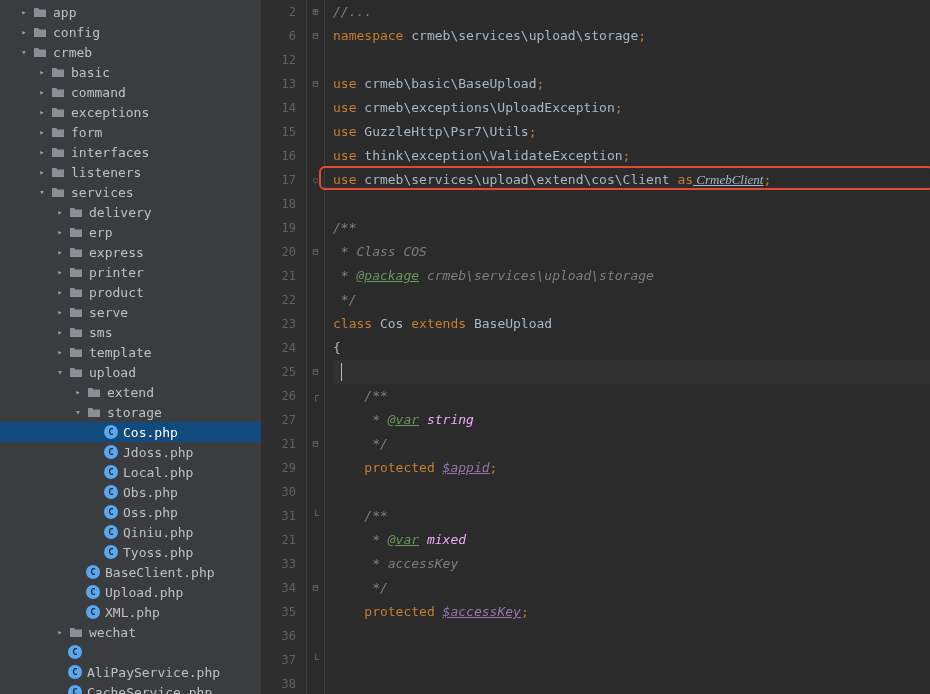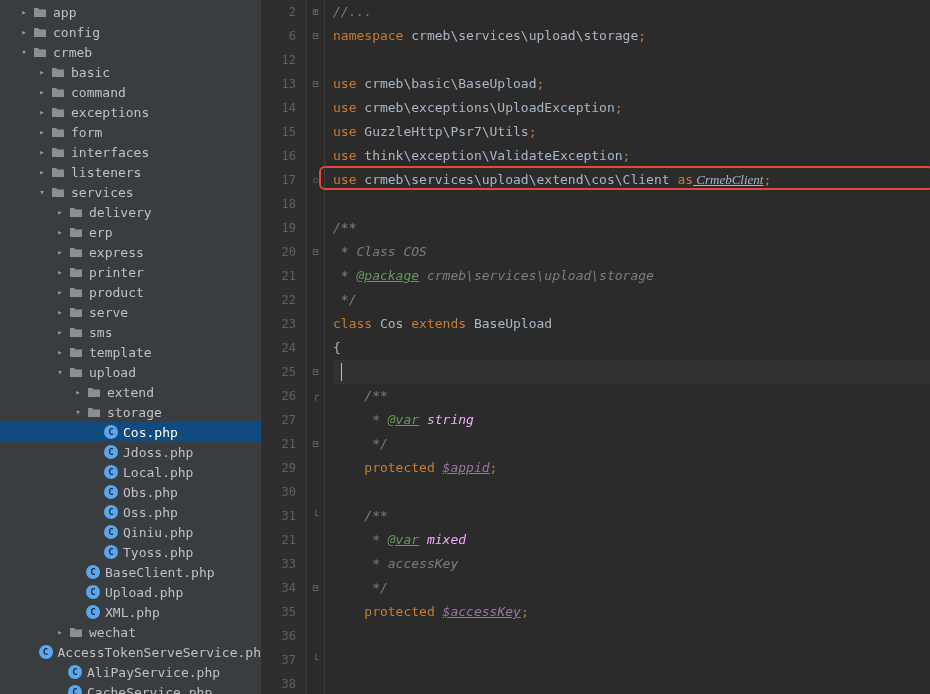--- a/index.html
+++ b/index.html
@@ -402,21 +402,20 @@
           <svg width="14" height="12" viewBox="0 0 14 12">
             <path d="M1 2h4l1.5 1.5H13V11H1z"></path>
           </svg>
         </span>
         <span class="label">wechat</span>
       </li>
       <li class="tree-item">
         <span class="indent" style="width: 54px;"></span>
         <span class="arrow blank"></span>
         <span class="file-icon-php">C</span>
-        <span class="label">AccessTokenServeService.ph</span>
       </li>
       <li class="tree-item">
         <span class="indent" style="width: 54px;"></span>
         <span class="arrow blank"></span>
         <span class="file-icon-php">C</span>
         <span class="label">AliPayService.php</span>
       </li>
       <li class="tree-item">
         <span class="indent" style="width: 54px;"></span>
         <span class="arrow blank"></span>

